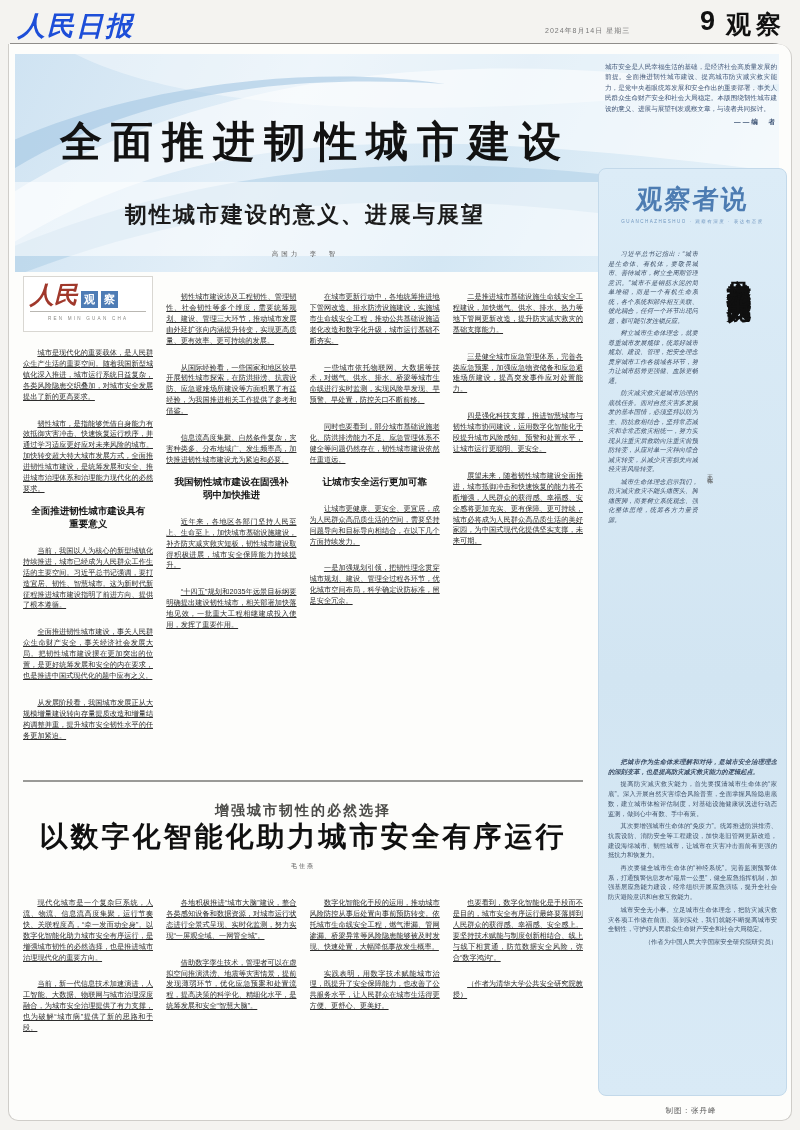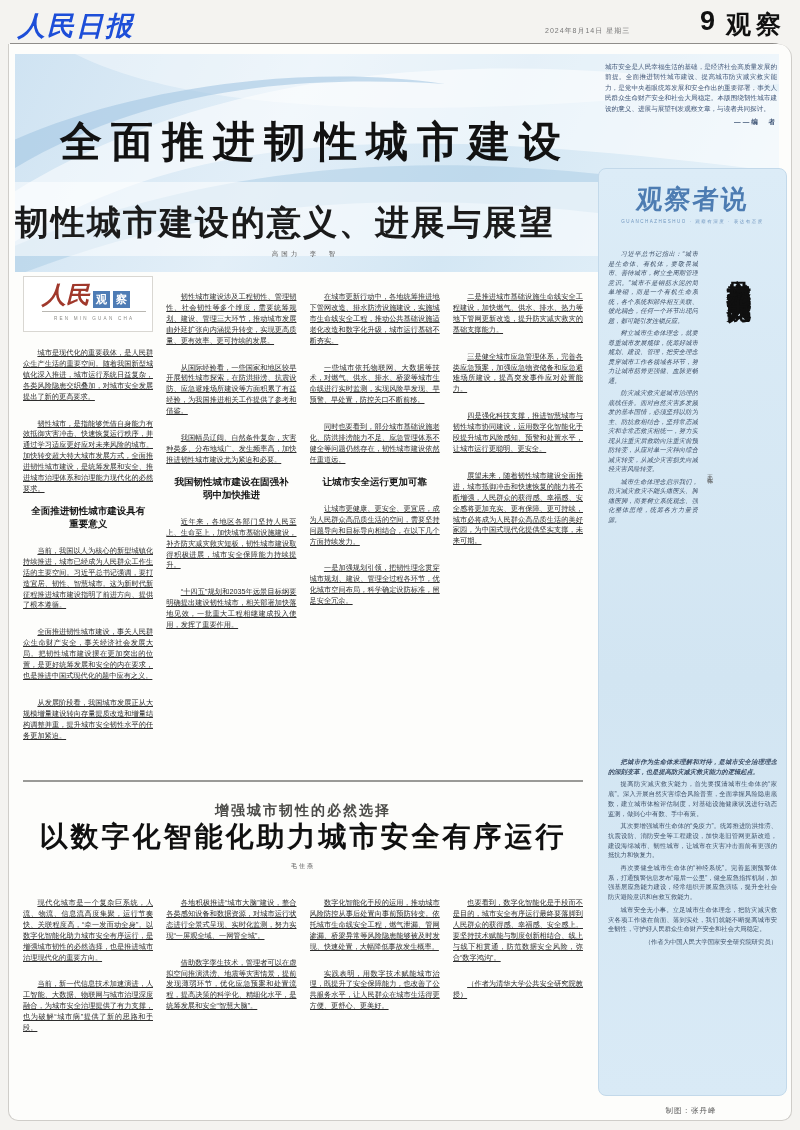--- a/index.html
+++ b/index.html
@@ -21,22 +21,22 @@
     background:#fdfdfb;border:1px solid #cfcdc9;border-top:none;
     border-radius:0 14px 10px 10px;overflow:hidden;}
   
   .banner{position:absolute;left:6px;top:10px;width:764px;height:218px;
     background:linear-gradient(115deg,#cfe3f2 0%,#e3eff8 35%,#d4e7f4 60%,#eaf4fa 100%);
     overflow:hidden;}
   .banner svg{position:absolute;left:0;top:0;}
   .banner-band{position:absolute;left:0;top:128px;width:100%;height:74px;background:rgba(255,255,255,0.55);}
   .main-title{position:absolute;left:30px;top:44px;width:540px;text-align:center;
     font-size:42px;font-weight:900;letter-spacing:9px;color:#121212;margin-top:16px;}
-  .sub-title{position:absolute;left:0px;top:146px;width:580px;text-align:left;
-    font-size:34px;font-weight:600;letter-spacing:2px;color:#1b1b1b;}
+  .sub-title{position:absolute;left:0px;top:146px;width:580px;text-align:center;
+    font-size:22px;font-weight:600;letter-spacing:2px;color:#1b1b1b;}
   .banner-byline{position:absolute;left:0px;top:196px;width:580px;text-align:center;
     font-size:6.5px;color:#555;letter-spacing:3px;}
   
   .editor-note{position:absolute;left:596px;top:18px;width:172px;
     font-size:6.6px;line-height:10.4px;color:#3f5576;text-align:justify;}
   .editor-note .sig{text-align:right;margin-top:3px;font-weight:bold;letter-spacing:2px;}
   
   .observer{position:absolute;left:589px;top:124px;width:187px;height:926px;
     background:linear-gradient(180deg,#dcecf7 0%,#d2e5f2 55%,#d9eaf6 100%);
     border:1px solid #c3d9ea;border-radius:8px;overflow:hidden;}
@@ -57,21 +57,21 @@
   .obs-bottom p.closing{text-align:right;text-indent:0;}
   
   .article1{position:absolute;left:14px;top:232px;width:560px;height:498px;
     display:flex;gap:13px;}
   .col{flex:1 1 0;overflow:hidden;font-size:7.2px;line-height:10.9px;text-align:justify;color:#2d2d2d;}
   .col p{margin:16px 0 3px 0;text-indent:2em;text-decoration:underline;}
   .col h3{font-size:9.5px;line-height:13px;font-weight:bold;color:#151515;
     text-align:center;margin:9px 6px 7px 6px;text-indent:0;}
   
   .rm-logo{width:100%;height:56px;background:#ffffff;border:1px solid #d9d7d2;
-    box-sizing:border-box;margin-bottom:7px;padding:5px 6px 0 18px;}
+    box-sizing:border-box;margin-bottom:7px;padding:5px 6px 0 6px;}
   .rm-row{display:flex;align-items:flex-end;gap:3px;}
   .rm-red{font-family:"Liberation Serif","DejaVu Serif",serif;font-style:italic;
     font-weight:bold;font-size:24px;color:#a0382b;line-height:26px;}
   .rm-box{width:17px;height:17px;background:#4e7cb5;color:#fff;font-size:11px;font-weight:bold;
     display:flex;align-items:center;justify-content:center;}
   .rm-rule{border-top:1px solid #b9b7b2;margin:3px 0 2px 0;}
   .rm-pinyin{font-size:4.6px;letter-spacing:2.2px;color:#8a8a86;text-align:center;}
   
   .divider{position:absolute;left:14px;top:736px;width:560px;border-top:2px solid #97General;border-top:2px solid #9a9a97;}
   .a2-kicker{position:absolute;left:14px;top:758px;width:560px;text-align:center;
@@ -152,21 +152,21 @@
           <p>韧性城市，是指能够凭借自身能力有效抵御灾害冲击、快速恢复运行秩序，并通过学习适应更好应对未来风险的城市。加快转变超大特大城市发展方式，全面推进韧性城市建设，是统筹发展和安全、推进城市治理体系和治理能力现代化的必然要求。</p>
           <h3>全面推进韧性城市建设具有重要意义</h3>
           <p>当前，我国以人为核心的新型城镇化持续推进，城市已经成为人民群众工作生活的主要空间。习近平总书记强调，要打造宜居、韧性、智慧城市。这为新时代新征程推进城市建设指明了前进方向、提供了根本遵循。</p>
           <p>全面推进韧性城市建设，事关人民群众生命财产安全，事关经济社会发展大局。把韧性城市建设摆在更加突出的位置，是更好统筹发展和安全的内在要求，也是推进中国式现代化的题中应有之义。</p>
           <p>从发展阶段看，我国城市发展正从大规模增量建设转向存量提质改造和增量结构调整并重，提升城市安全韧性水平的任务更加紧迫。</p>
         </div>
     </div>
     <div class="col">
         <p>韧性城市建设涉及工程韧性、管理韧性、社会韧性等多个维度，需要统筹规划、建设、管理三大环节，推动城市发展由外延扩张向内涵提升转变，实现更高质量、更有效率、更可持续的发展。</p>
         <p>从国际经验看，一些国家和地区较早开展韧性城市探索，在防洪排涝、抗震设防、应急避难场所建设等方面积累了有益经验，为我国推进相关工作提供了参考和借鉴。</p>
-        <p>我国幅员辽阔、自然条件复杂，灾害种类多、分布地域广、发生频率高，加快推进韧性城市建设尤为紧迫和必要。</p>
+        <p>信息流高度集聚、自然条件复杂，灾害种类多、分布地域广、发生频率高，加快推进韧性城市建设尤为紧迫和必要。</p>
         <h3>我国韧性城市建设在固强补弱中加快推进</h3>
         <p>近年来，各地区各部门坚持人民至上、生命至上，加快城市基础设施建设，补齐防灾减灾救灾短板，韧性城市建设取得积极进展，城市安全保障能力持续提升。</p>
         <p>“十四五”规划和2035年远景目标纲要明确提出建设韧性城市，相关部署加快落地见效，一批重大工程相继建成投入使用，发挥了重要作用。</p>
       </div>
     <div class="col">
         <p>在城市更新行动中，各地统筹推进地下管网改造、排水防涝设施建设，实施城市生命线安全工程，推动公共基础设施适老化改造和数字化升级，城市运行基础不断夯实。</p>
         <p>一些城市依托物联网、大数据等技术，对燃气、供水、排水、桥梁等城市生命线进行实时监测，实现风险早发现、早预警、早处置，防控关口不断前移。</p>
         <p>同时也要看到，部分城市基础设施老化、防洪排涝能力不足、应急管理体系不健全等问题仍然存在，韧性城市建设依然任重道远。</p>
         <h3>让城市安全运行更加可靠</h3>
         <p>让城市更健康、更安全、更宜居，成为人民群众高品质生活的空间，需要坚持问题导向和目标导向相结合，在以下几个方面持续发力。</p>

